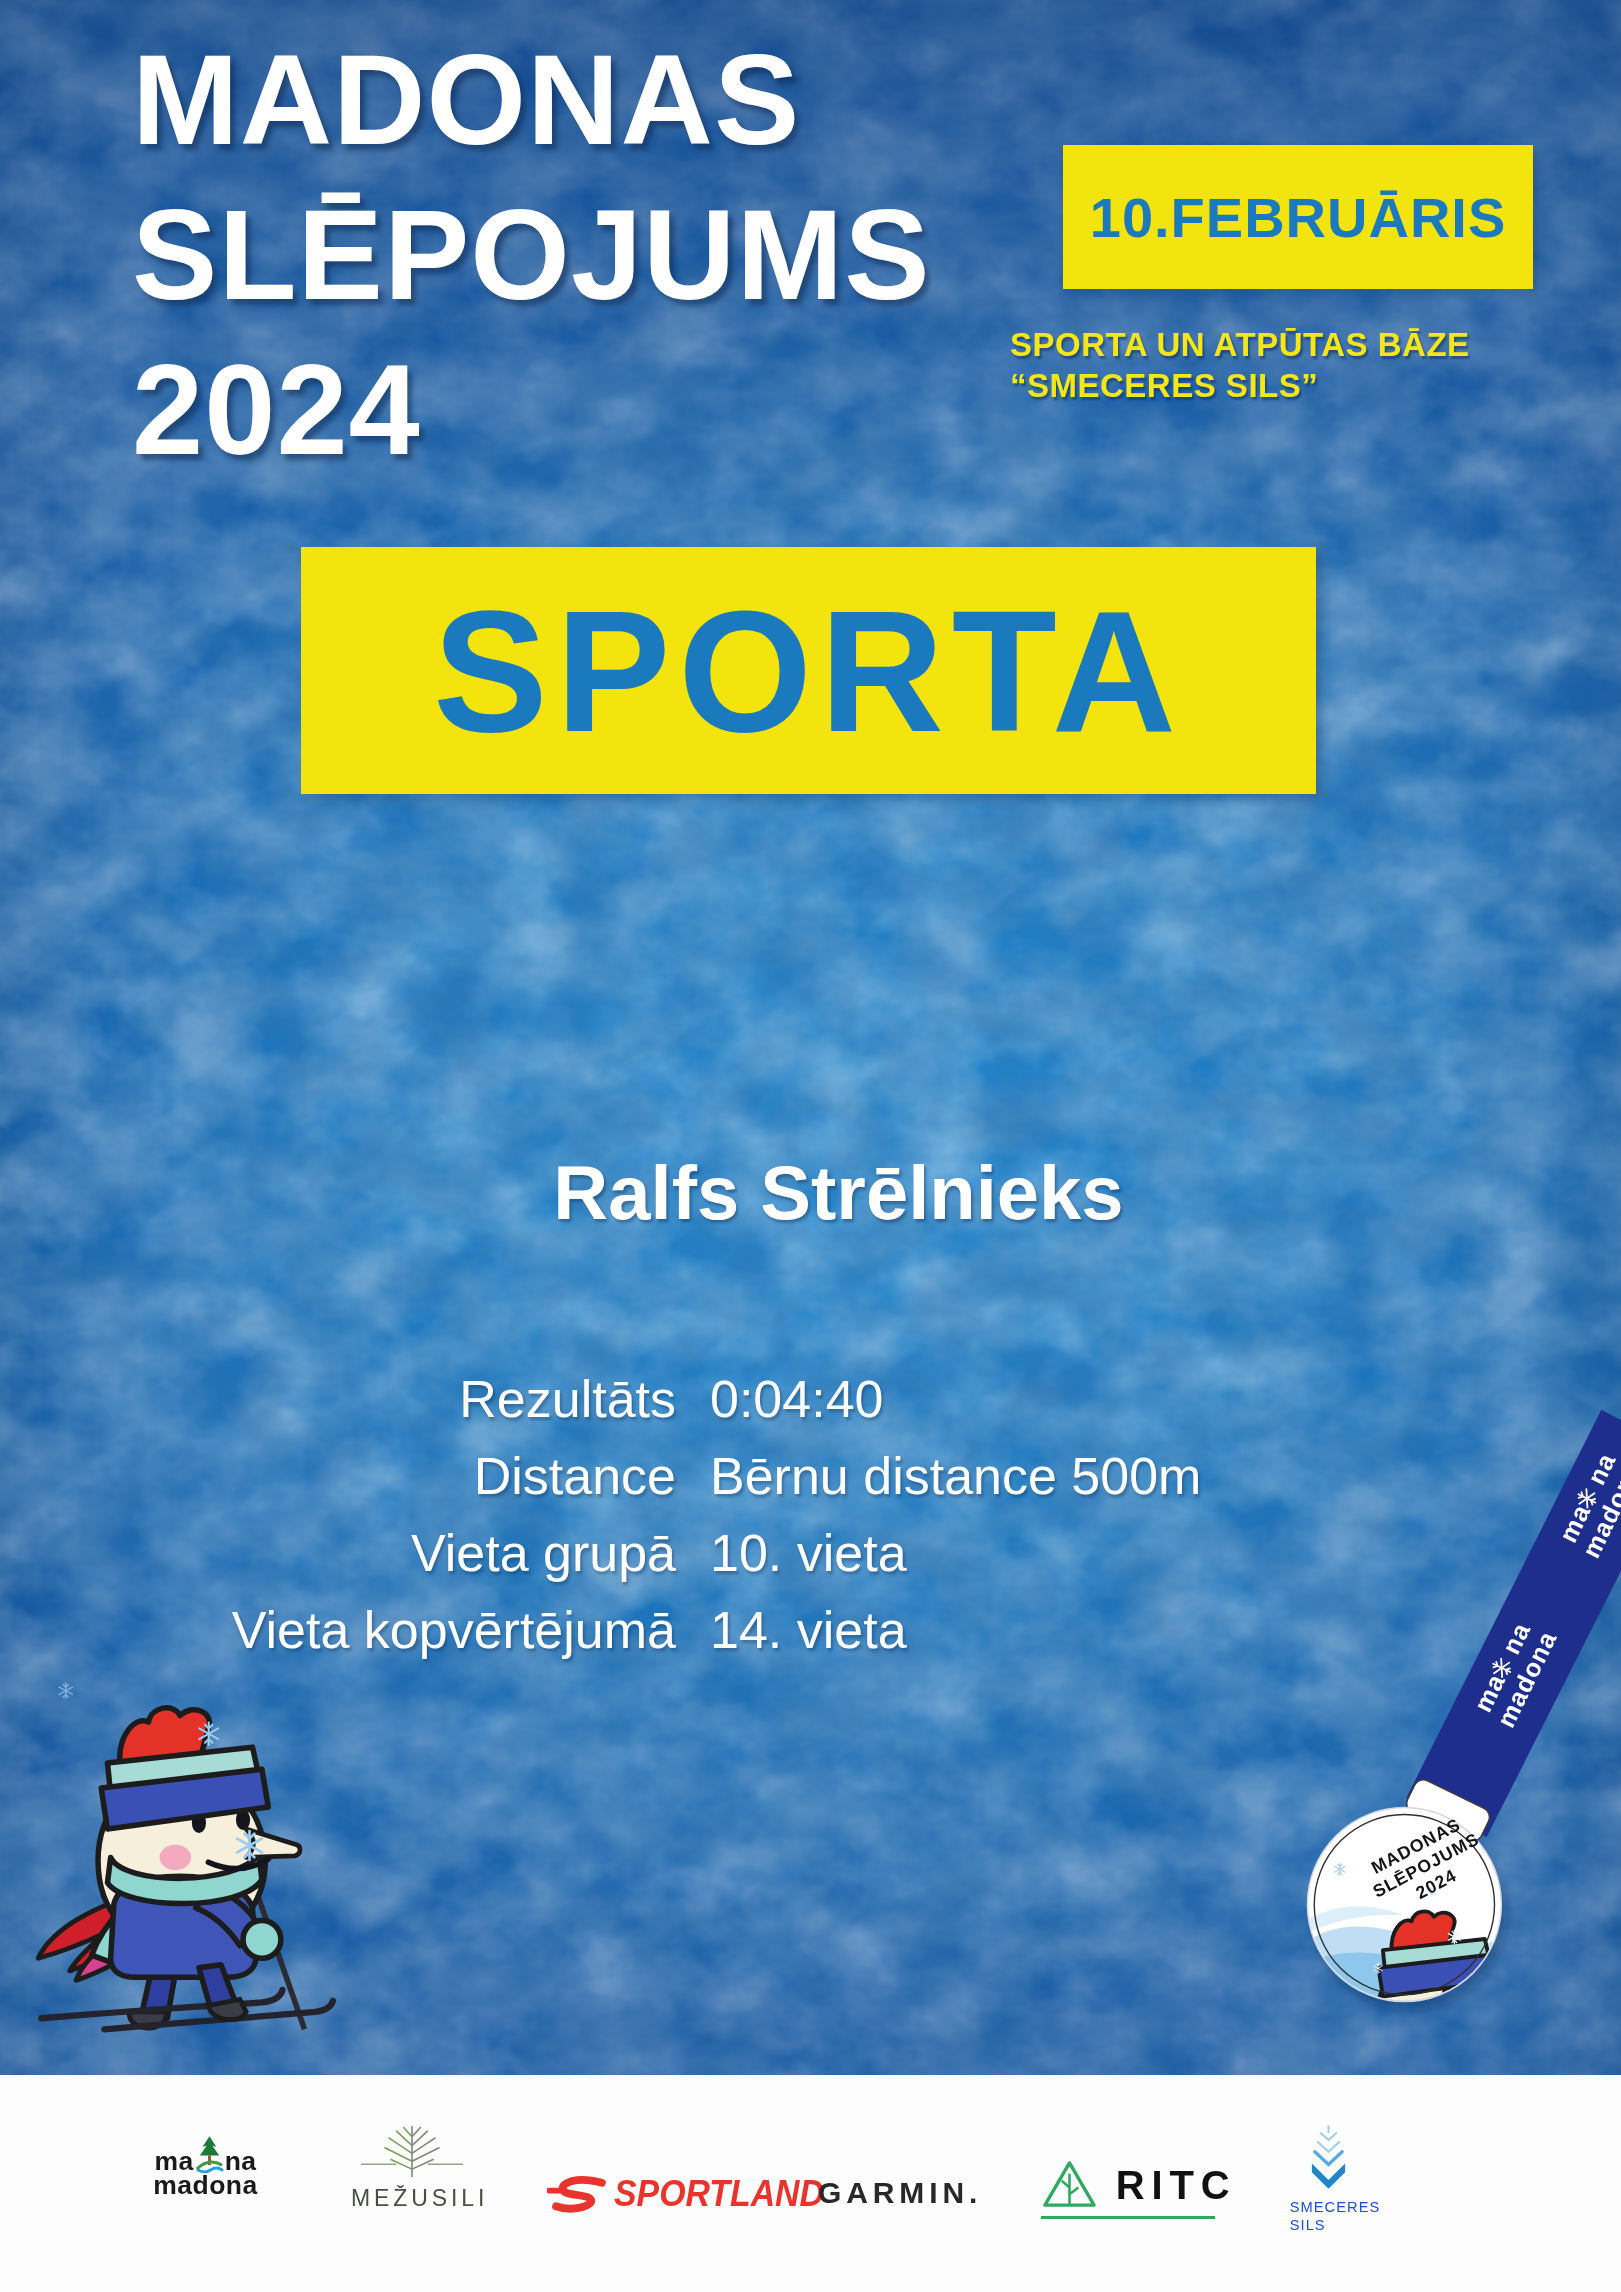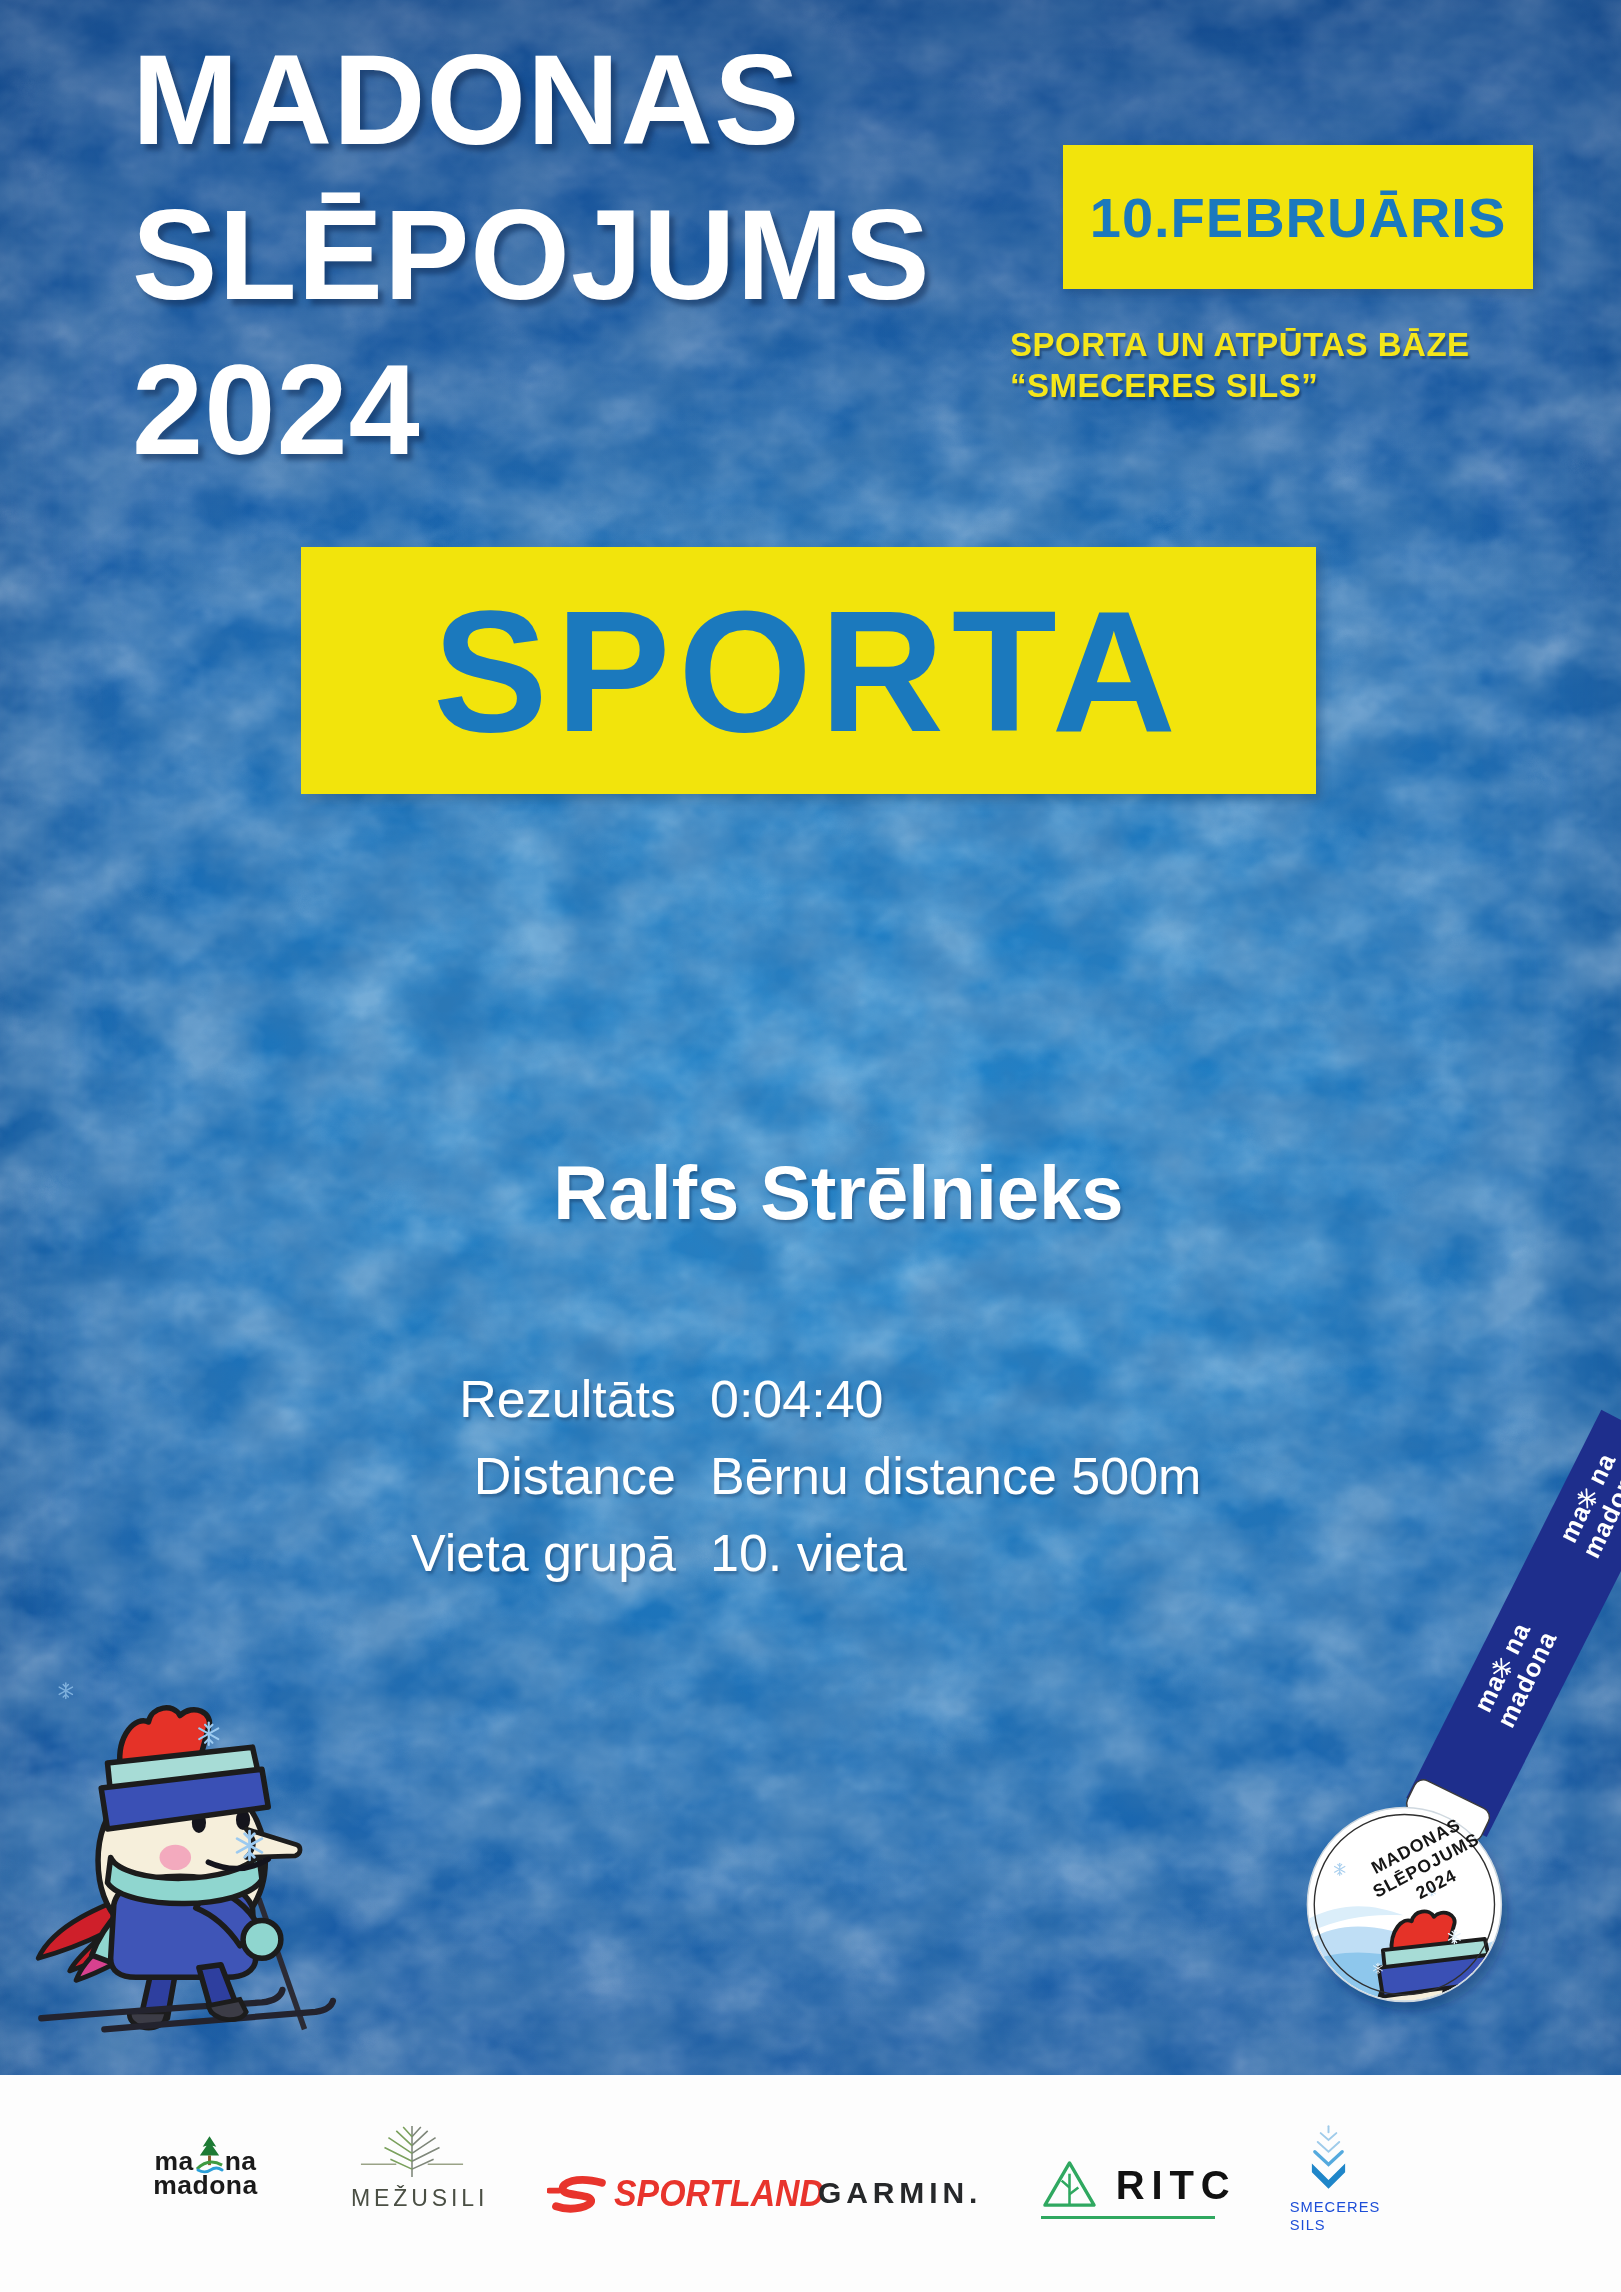--- a/index.html
+++ b/index.html
@@ -154,20 +154,24 @@
       <div class="rvalue">0:04:40</div>
     </div>
     <div class="rrow">
       <div class="rlabel">Distance</div>
       <div class="rvalue">Bērnu distance 500m</div>
     </div>
     <div class="rrow">
       <div class="rlabel">Vieta grupā</div>
       <div class="rvalue">10. vieta</div>
     </div>
+    <div class="rrow">
+      <div class="rlabel">Vieta kopvērtējumā</div>
+      <div class="rvalue">14. vieta</div>
+    </div>
   </div>
 
   <svg class="mascot-big" viewBox="0 0 200 210" width="316" height="331">
     <use href="#mascot"></use>
   </svg>
   <svg class="flake" style="left:196px;top:1721px" width="25.5" height="25.5" viewBox="0 0 24 24">
       <use href="#sf"></use>
     </svg>
   <svg class="flake" style="left:233px;top:1829px" width="33" height="33" viewBox="0 0 24 24">
       <use href="#sf"></use>

